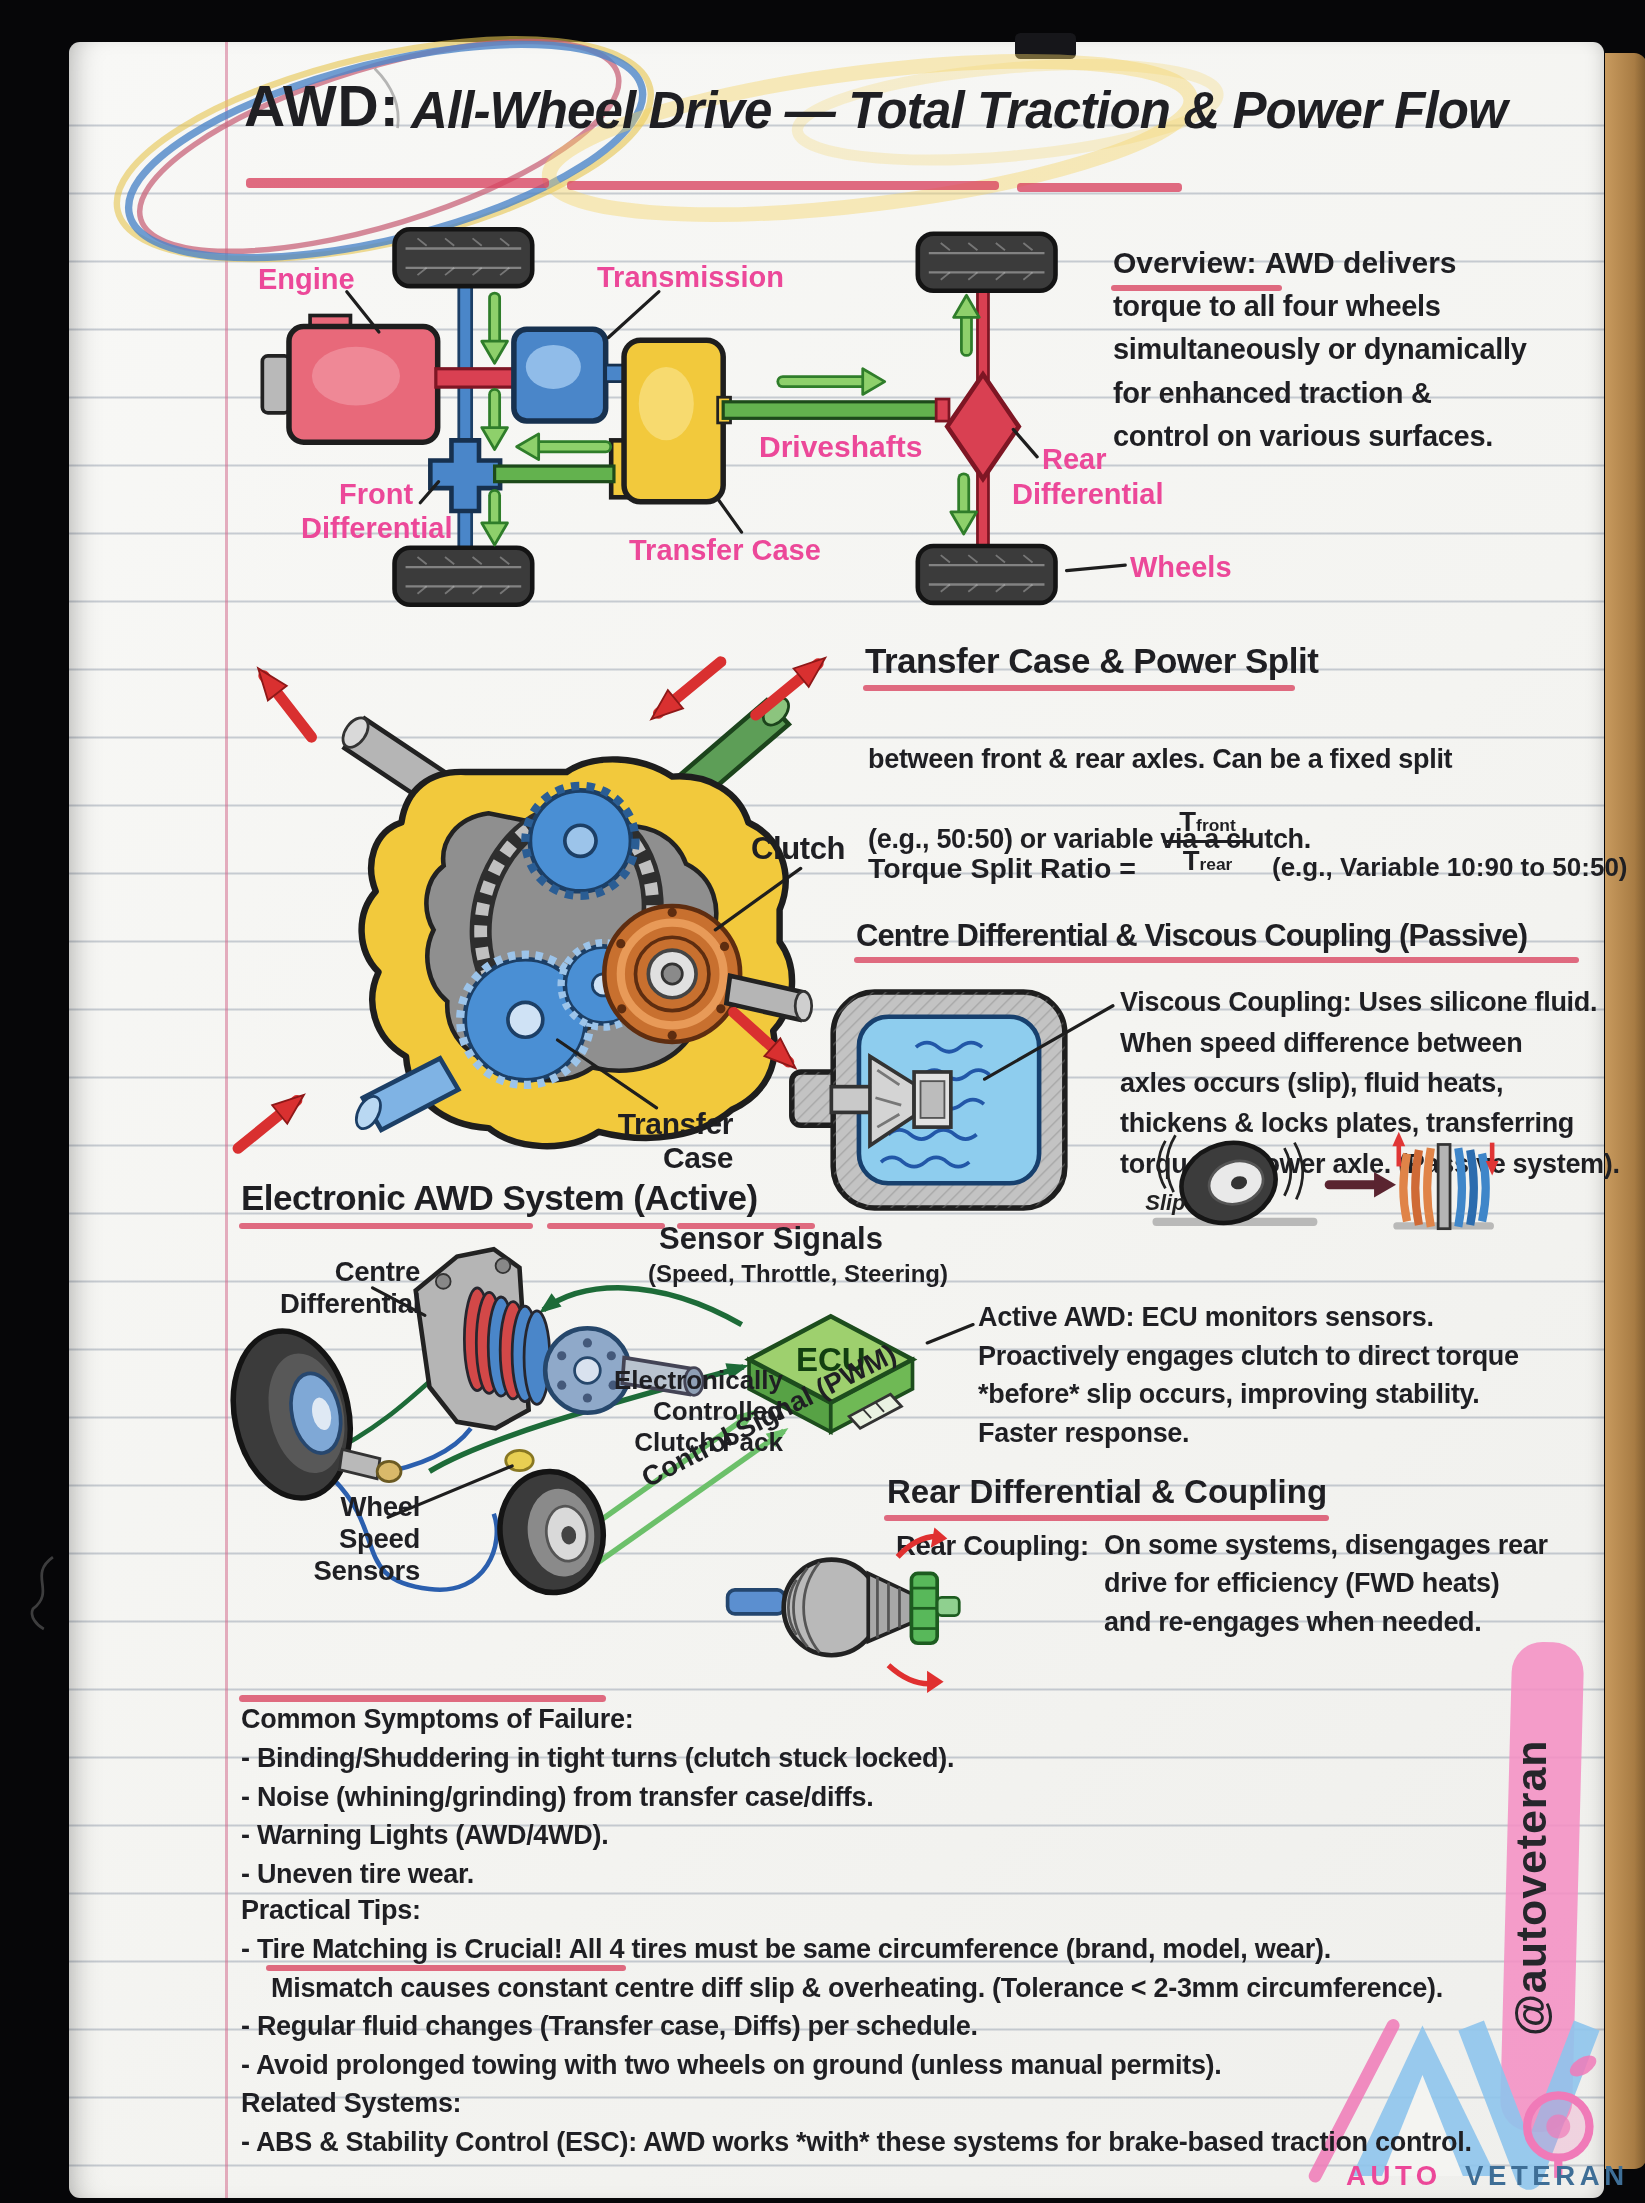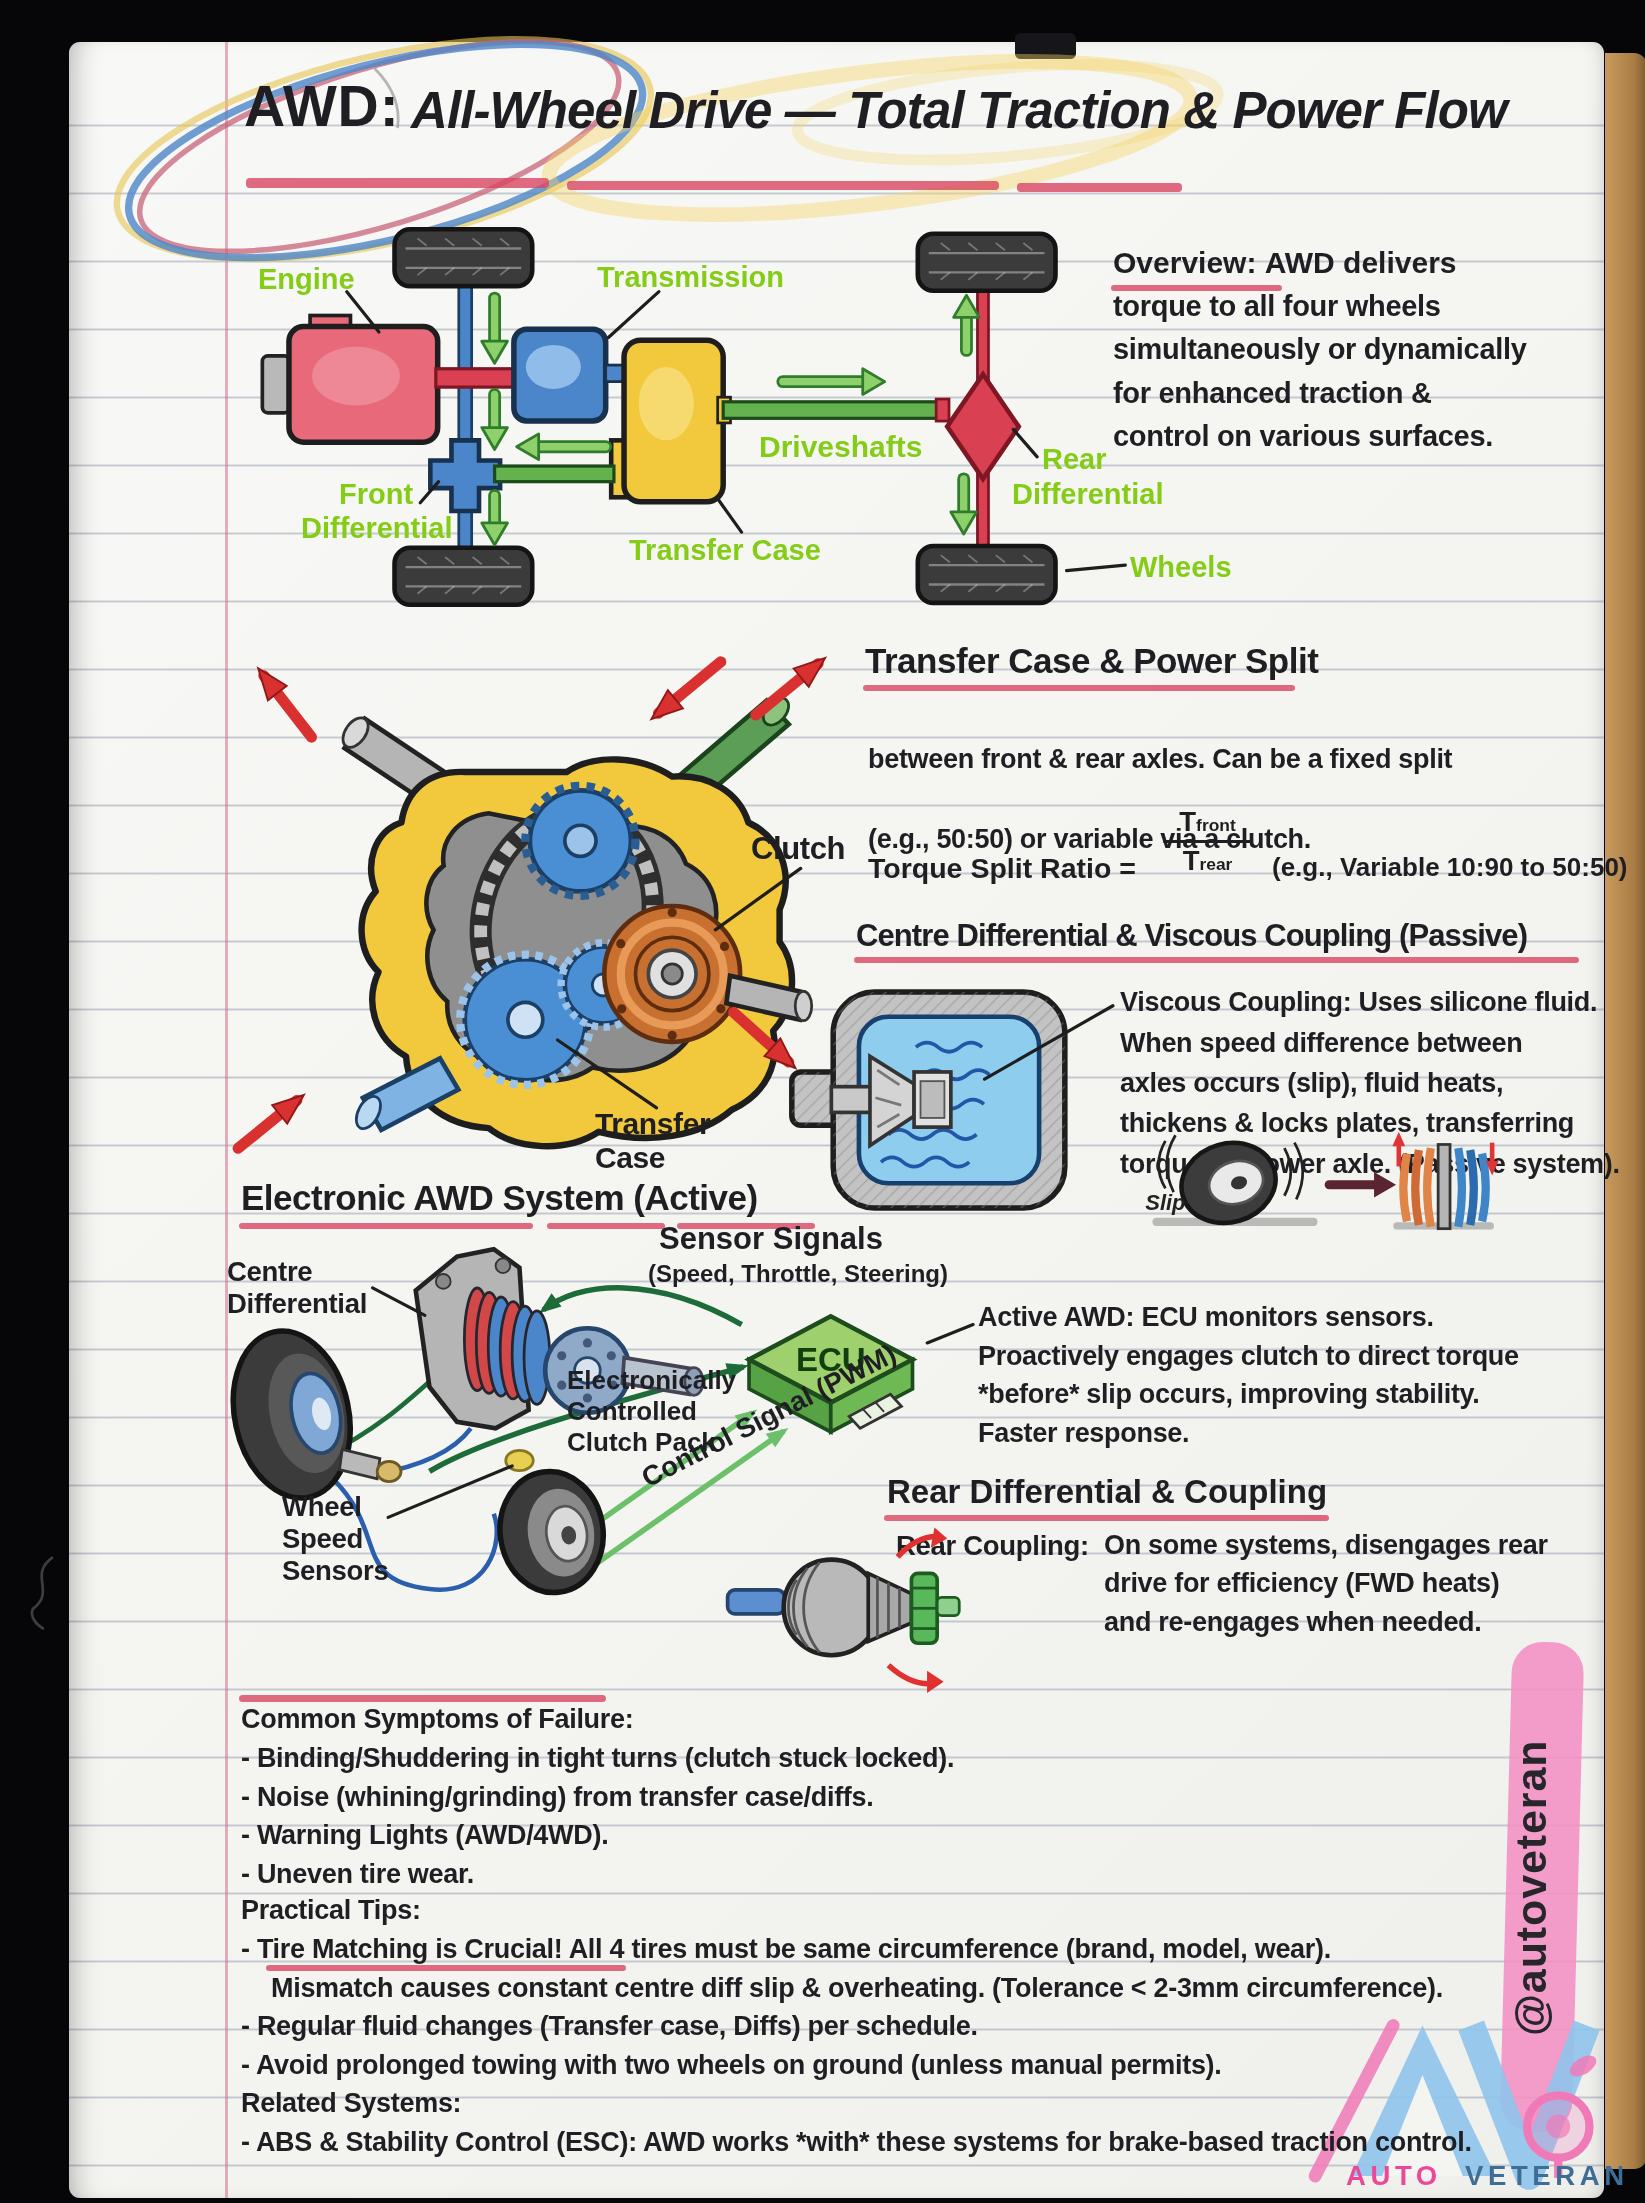--- a/index.html
+++ b/index.html
@@ -14,38 +14,38 @@
   #margin-line{position:absolute;left:209px;top:42px;width:2.8px;height:2156px;background:#d4708f;opacity:.55;}
   #cardboard{position:absolute;left:1589px;top:53px;width:42px;height:2116px;border-radius:0 13px 13px 0;
     background:linear-gradient(90deg,#c89a5e,#a87c44 70%,#7c5a2e);}
   .ln{position:absolute;white-space:nowrap;color:#1f1f23;}
   .t29{font-size:27px;font-weight:700;letter-spacing:-0.3px;}
   .t30{font-size:27.5px;font-weight:700;letter-spacing:-0.3px;}
   .t32{font-size:29px;font-weight:700;letter-spacing:-0.3px;}
   .t33{font-size:30px;font-weight:700;letter-spacing:-0.4px;}
   .hd{font-size:35px;font-weight:800;letter-spacing:-0.5px;}
   .u-bar{position:absolute;background:#d9435f;opacity:.78;border-radius:3.7px;height:6.4px;}
-  .lbl{font-size:29px;font-weight:700;color:#84cc16;}
+  .lbl{font-size:29px;font-weight:700;color:#ec4899;}
   svg{position:absolute;overflow:visible;}
   svg text{font-family:"Liberation Sans",sans-serif;}
   .ga-u{stroke:#2f7d2a;stroke-width:14;stroke-linecap:round;}
   .ga-o{stroke:#8ed06b;stroke-width:8;stroke-linecap:round;}
   .ga-h{fill:#8ed06b;stroke:#2f7d2a;stroke-width:3;stroke-linejoin:round;}
   .leader{stroke:#1e1e1e;stroke-width:3.5;stroke-linecap:round;}
   .frac{position:absolute;left:1141px;top:806px;width:101px;text-align:center;color:#1f1f23;}
   .frac .bar{height:3.7px;background:#1f1f23;margin:1.8px 5.5px;border-radius:1.8px;}
   .frac .tt{font-size:27.5px;font-weight:800;}
   .frac .ss{font-size:17.4px;font-weight:700;}
   #handle-bar{position:absolute;left:1490px;top:1642px;width:72px;height:490px;background:#f48fc4;
     opacity:.88;border-radius:31px;transform:rotate(1.5deg);}
   #handle-text{position:absolute;left:1491px;top:1644px;width:68px;height:487px;writing-mode:vertical-rl;
     transform:rotate(180deg);text-align:center;font-size:43px;font-weight:800;color:#26262b;letter-spacing:0.9px;}
   .brand{position:absolute;font-size:27.5px;font-weight:800;letter-spacing:4.6px;}
   .rot-label{position:absolute;transform:rotate(-27deg);transform-origin:left bottom;font-size:27.5px;font-weight:700;color:#1f1f23;white-space:nowrap;}
-  .ctr{text-align:left;}
+  .ctr{text-align:right;}
 </style>
 </head>
 <body>
 
 <div id="stage">
   <div id="page"></div>
   <div id="margin-line"></div>
   <div id="cardboard"></div>
   <div style="position:absolute;left:999px;top:33px;width:61px;height:26px;background:#16161a;border-radius:5.5px;"></div>
 

